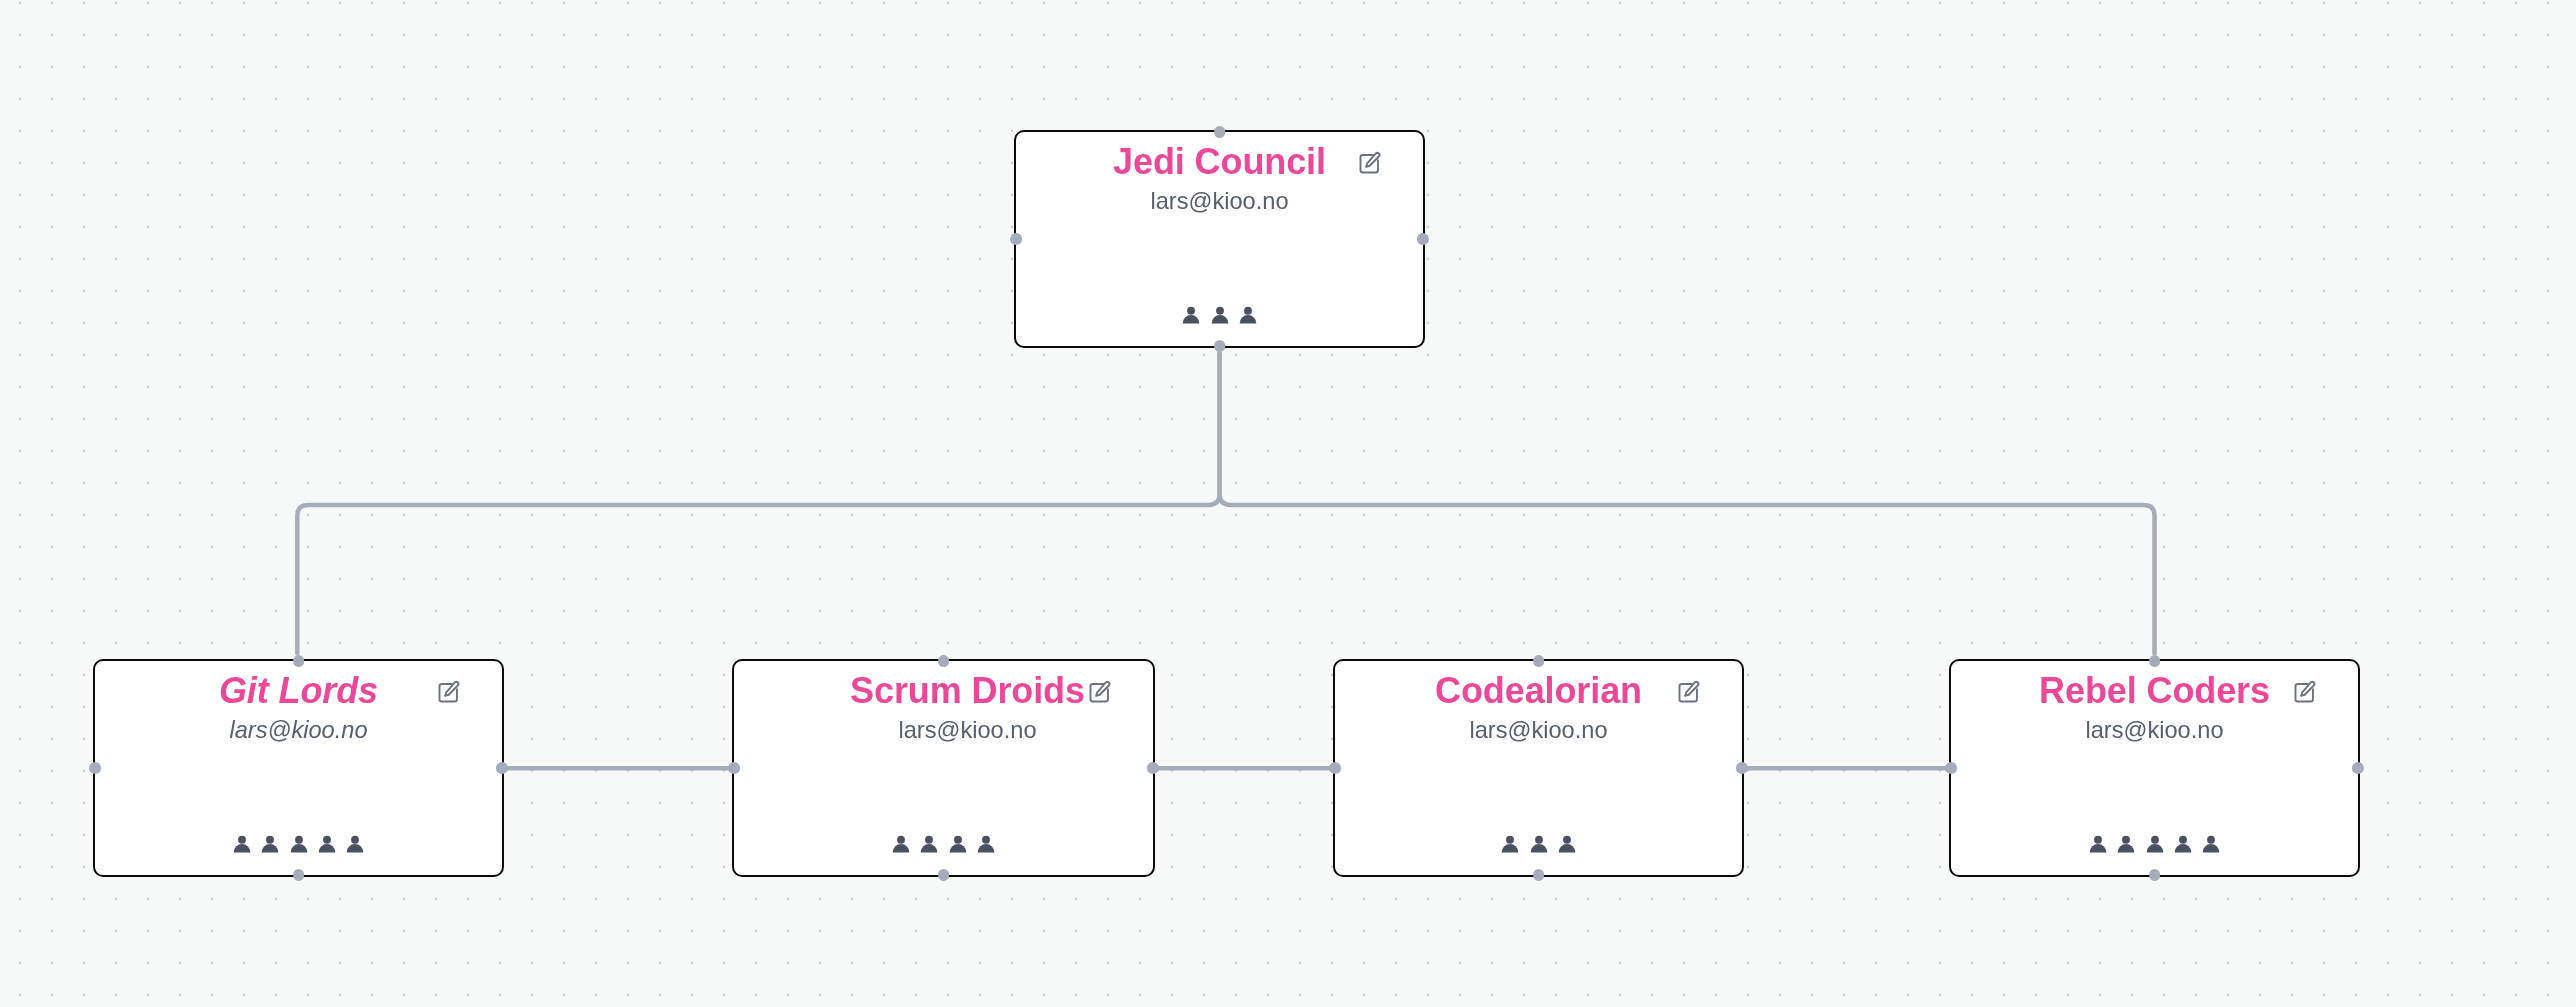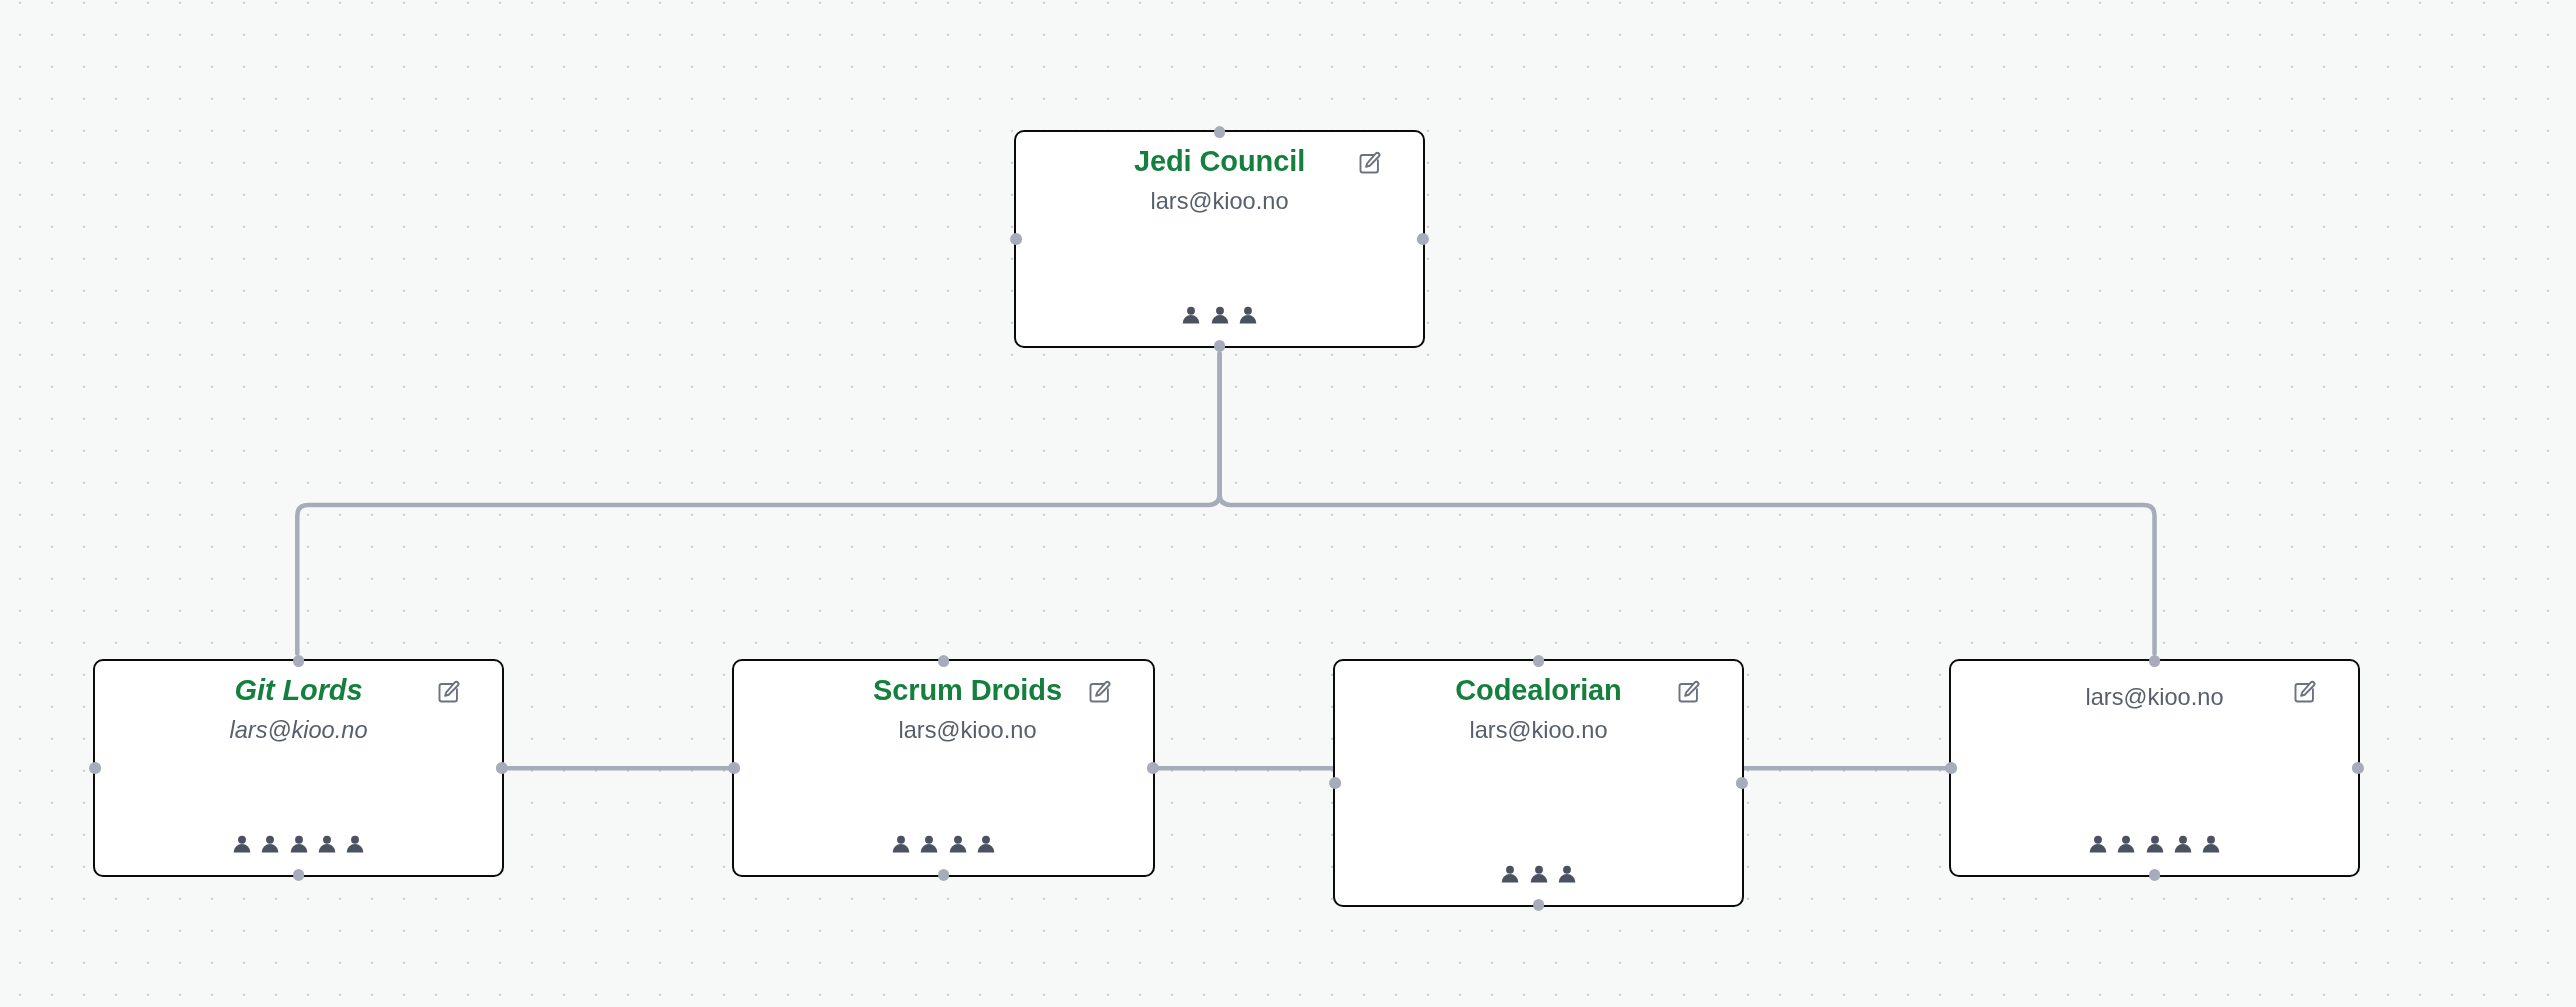--- a/index.html
+++ b/index.html
@@ -38,23 +38,23 @@
 
   .node-head {
     position: relative;
     height: 78px;
     padding-top: 12.7px;
     box-sizing: border-box;
     text-align: center;
   }
 
   .node-title {
-    font-size: 29px;
+    font-size: 36px;
     font-weight: bold;
-    color: #15803d;
+    color: #ec4899;
     letter-spacing: -0.1px;
     line-height: 33px;
     display: block;
   }
 
   .node-email {
     font-size: 23.6px;
     font-weight: normal;
     color: #565f6b;
     line-height: 29px;
@@ -216,21 +216,21 @@
             <circle cx="12" cy="7.3" r="4.3" fill="#4a5160"></circle>
             <path d="M2.9 21.2a9.1 9.1 0 0 1 18.2 0z" fill="#4a5160"></path>
           </svg></span>
     </div>
     <span class="handle top"></span>
     <span class="handle bottom"></span>
     <span class="handle left"></span>
     <span class="handle right"></span>
   </div>
 
-  <div class="node" style="left:1333px; top:659px; width:411px; height:248px;">
+  <div class="node" style="left:1333px; top:659px; width:411px; height:218px;">
     <div class="node-head">
       <span class="node-title">Codealorian</span>
       <span class="node-email">lars@kioo.no</span>
       <span class="edit-icon">
         <svg viewBox="0 0 24 24" width="27" height="27" fill="none" stroke="#6b7280" stroke-width="1.7" stroke-linecap="round" stroke-linejoin="round">
           <path d="M15.5 4.5H6a2 2 0 0 0-2 2V18a2 2 0 0 0 2 2h11.5a2 2 0 0 0 2-2V9"></path>
           <path d="M17.6 3.1a1.9 1.9 0 0 1 2.7 2.7L12.2 14 9 15l1-3.2z"></path>
         </svg>
       </span>
     </div>
@@ -249,20 +249,21 @@
           </svg></span>
     </div>
     <span class="handle top"></span>
     <span class="handle bottom"></span>
     <span class="handle left"></span>
     <span class="handle right"></span>
   </div>
 
   <div class="node" style="left:1949px; top:659px; width:411px; height:218px;">
     <div class="node-head">
+      <span class="node-title">Rebel Coders</span>
       <span class="node-email">lars@kioo.no</span>
       <span class="edit-icon">
         <svg viewBox="0 0 24 24" width="27" height="27" fill="none" stroke="#6b7280" stroke-width="1.7" stroke-linecap="round" stroke-linejoin="round">
           <path d="M15.5 4.5H6a2 2 0 0 0-2 2V18a2 2 0 0 0 2 2h11.5a2 2 0 0 0 2-2V9"></path>
           <path d="M17.6 3.1a1.9 1.9 0 0 1 2.7 2.7L12.2 14 9 15l1-3.2z"></path>
         </svg>
       </span>
     </div>
     <div class="members">
       <span class="person"><svg viewBox="0 0 24 24" width="22" height="22">

